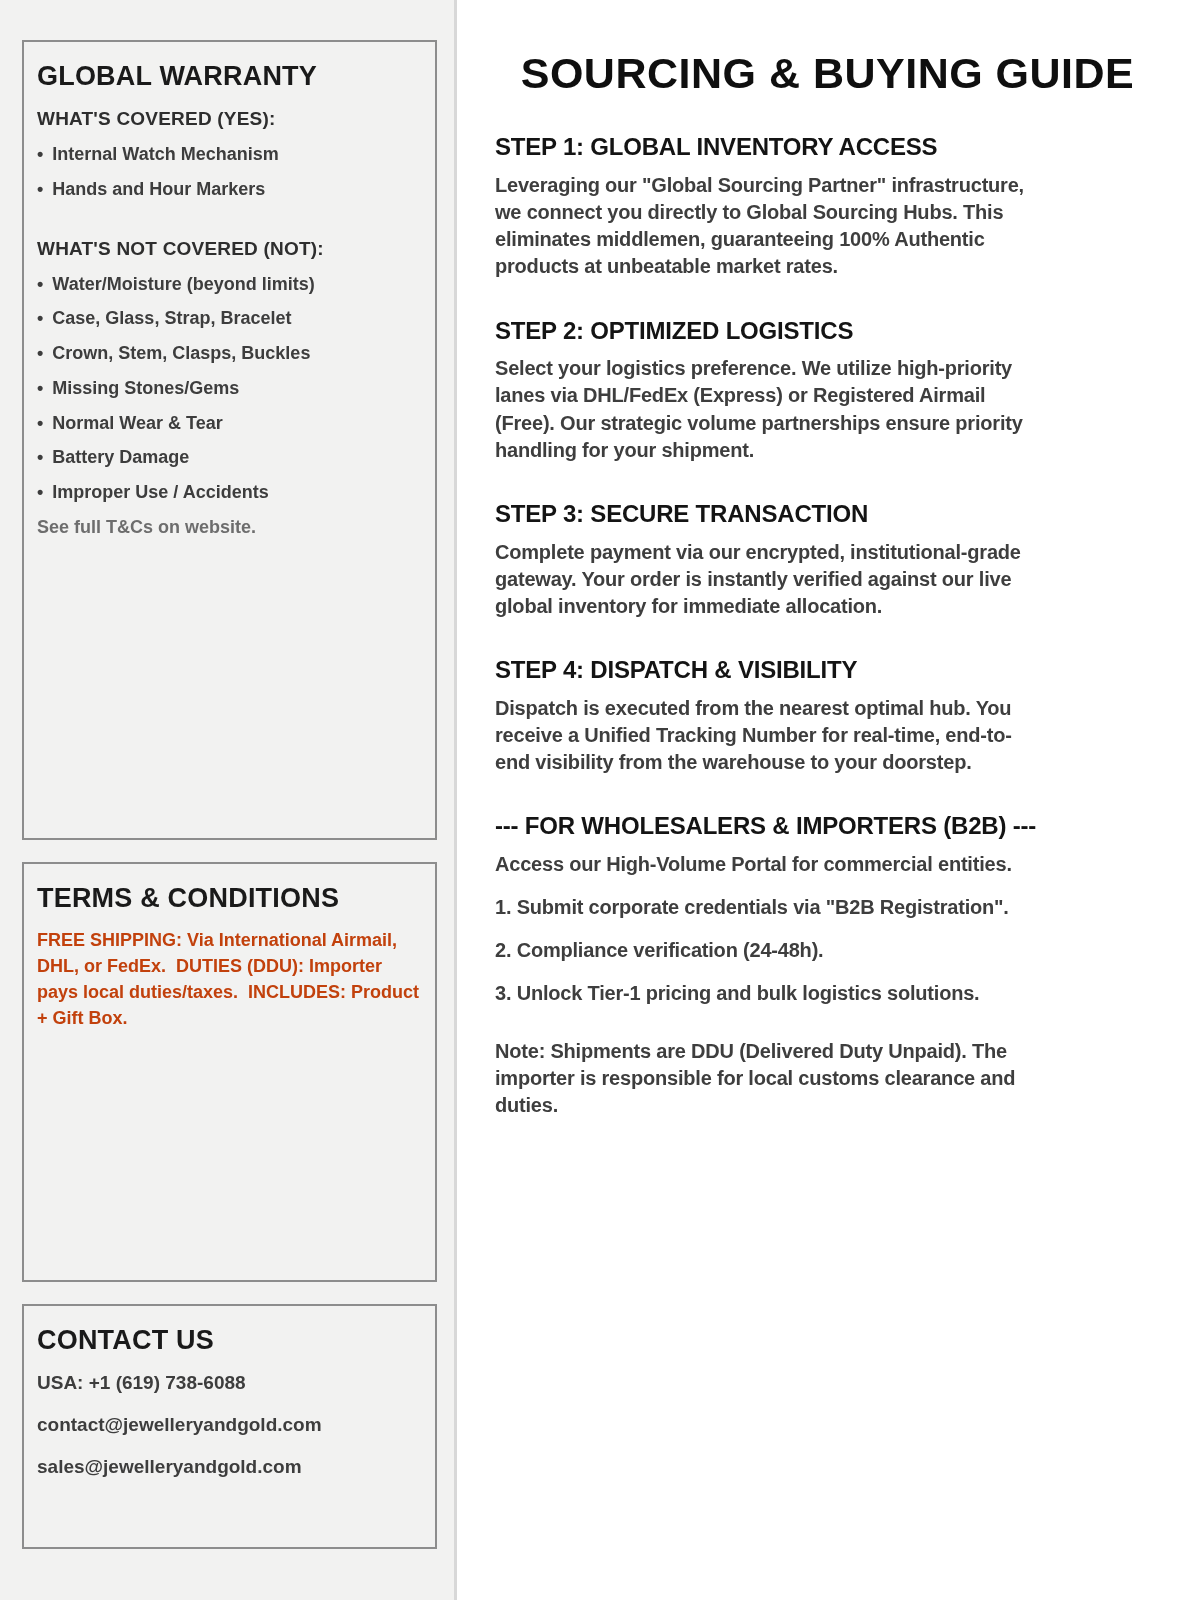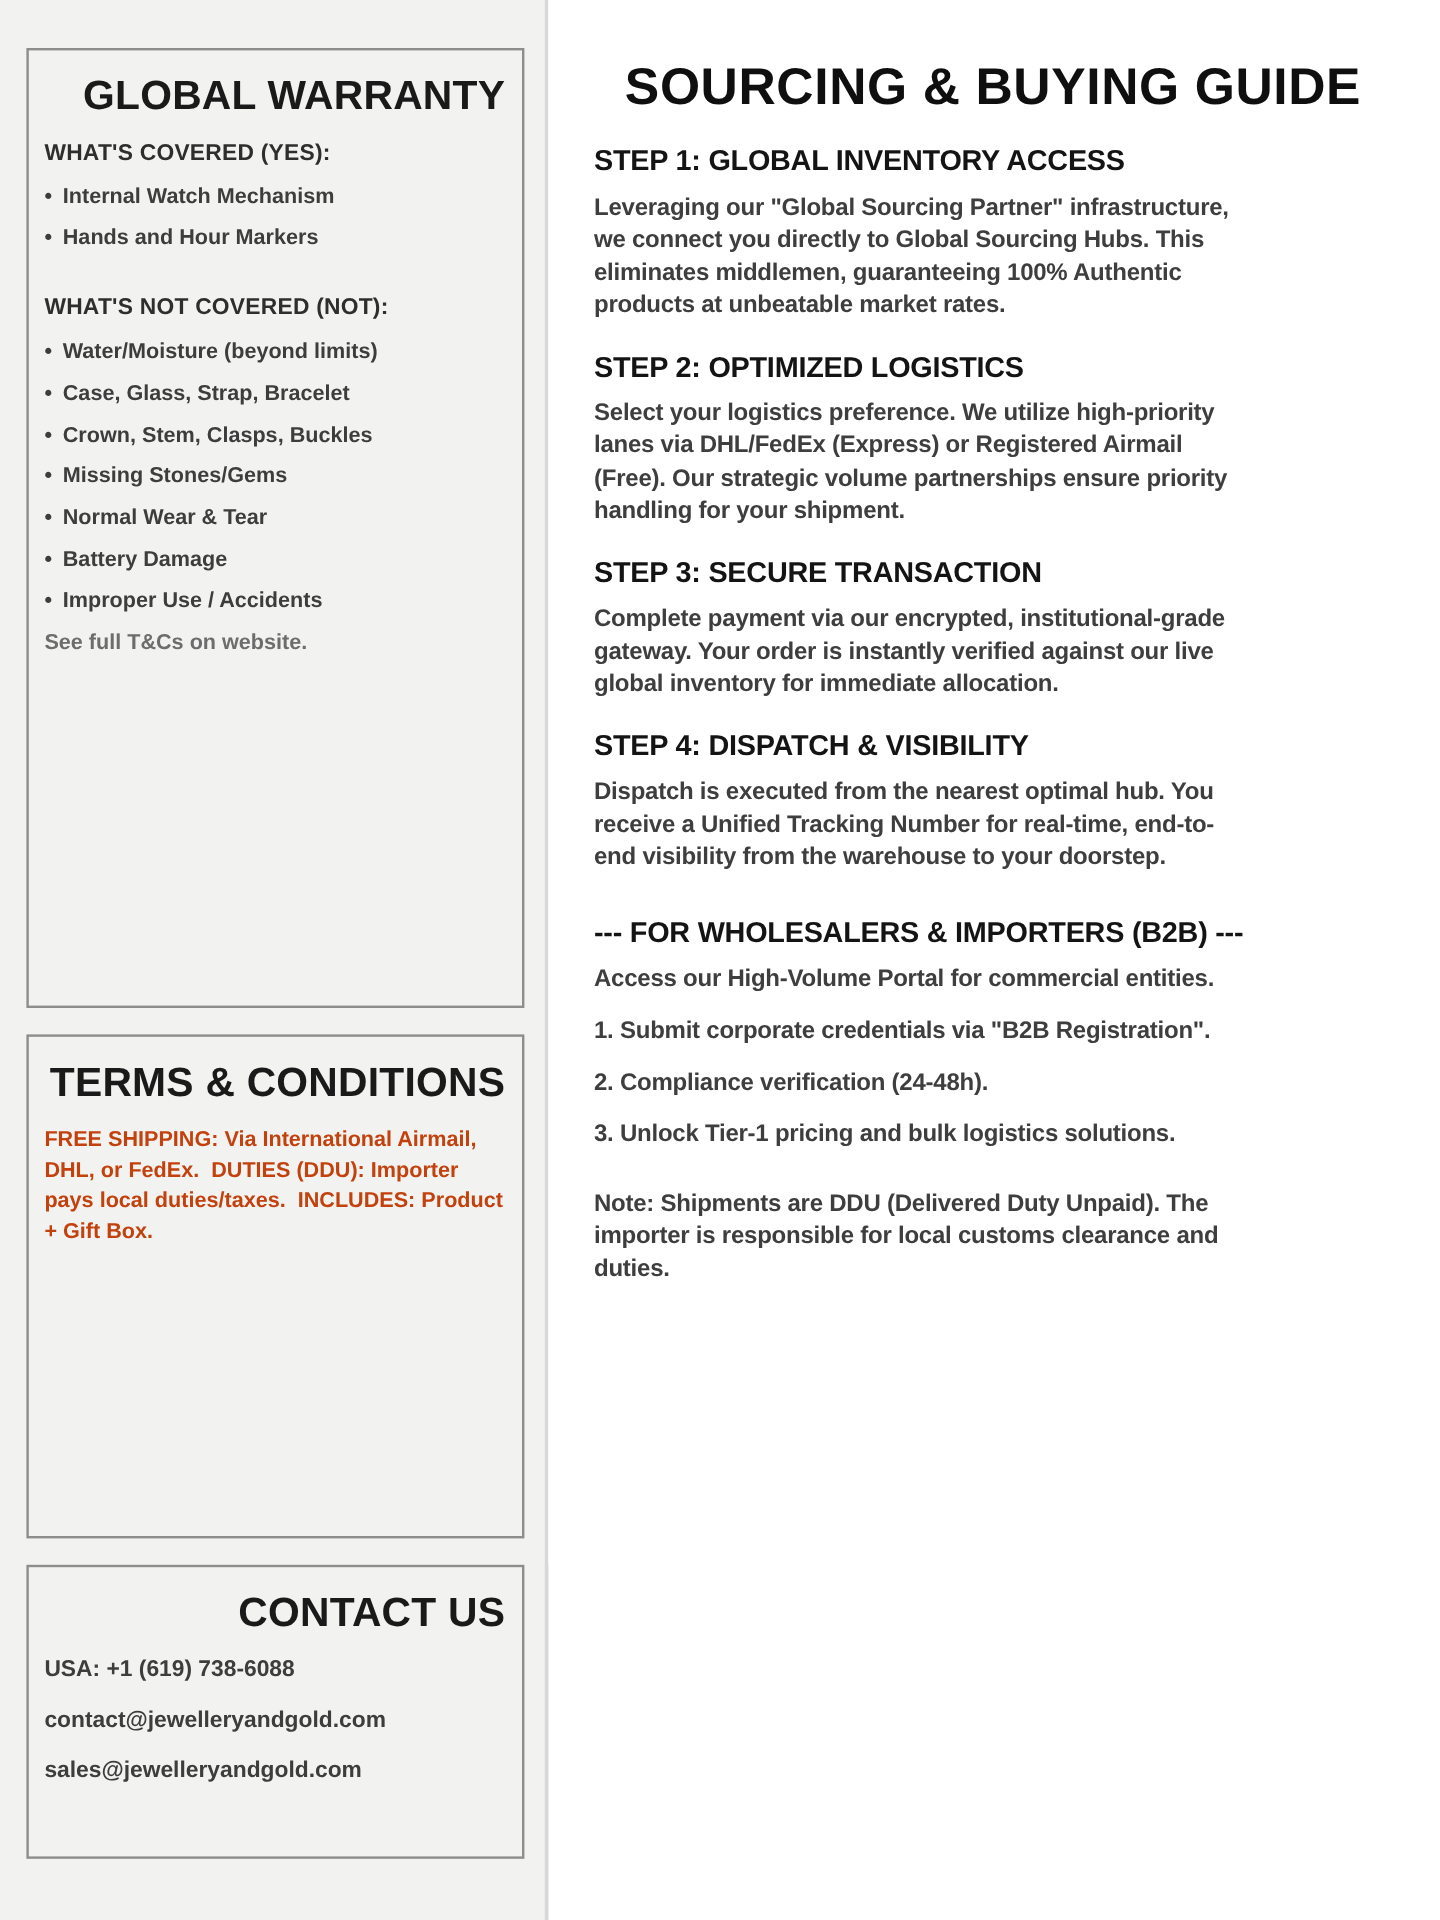--- a/index.html
+++ b/index.html
@@ -16,22 +16,22 @@
   .box {
     margin-left: 22px; width: 415px;
     border: 2px solid #8d8d8d; background: #f2f2f1;
     padding: 18px 14px 0 13px;
   }
   .box-warranty { margin-top: 40px; height: 800px; }
   .box-terms    { margin-top: 22px; height: 420px; }
   .box-contact  { margin-top: 22px; height: 245px; }
 
   .box h2 {
-    font-size: 34px; font-weight: 800; color: #1a1a1a;
-    letter-spacing: 0.2px; line-height: 1.2; text-align: right;
+    font-size: 27px; font-weight: 800; color: #1a1a1a;
+    letter-spacing: 0.2px; line-height: 1.2;
   }
   .box h3 {
     font-size: 19px; font-weight: 700; color: #2e2e2e;
     margin-top: 16px; letter-spacing: 0.2px;
   }
   .box h3.second { margin-top: 38px; }
   ul.bullets { list-style: none; margin-top: 14px; }
   ul.bullets li {
     font-size: 18px; font-weight: 700; color: #3d3d3d;
     margin-bottom: 14px; line-height: 1.15;
@@ -52,21 +52,21 @@
   
   .main {
     flex: 1; position: relative; background: #ffffff;
     padding: 0 40px 12px 38px; height: 1304px;
   }
   .main-title {
     margin-top: 50px; text-align: center;
     font-size: 43px; font-weight: 800; color: #0f0f0f;
     letter-spacing: 0.5px; line-height: 1.1;
   }
-  .step { margin-top: 24px; }
+  .step { margin-top: 36px; }
   .step-heading, .b2b-heading {
     font-size: 24px; font-weight: 700; color: #141414;
     letter-spacing: -0.2px; line-height: 1.15;
   }
   .step-body, .b2b-text {
     margin-top: 11px; max-width: 545px;
     font-size: 20px; font-weight: 700; color: #3e3e3e;
     line-height: 1.36; letter-spacing: -0.2px;
   }
   .b2b-heading { margin-top: 36px; }

